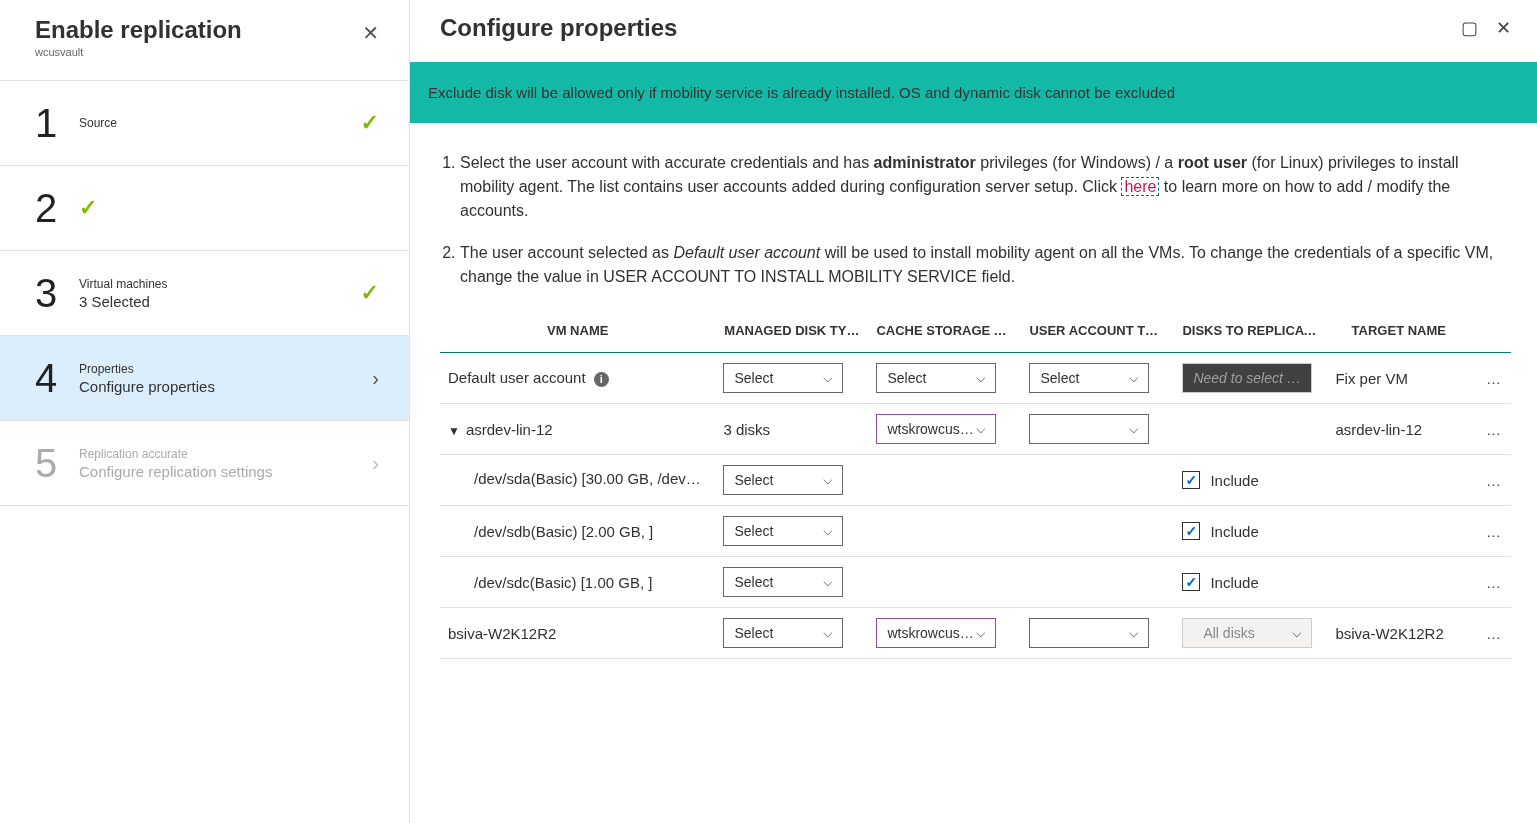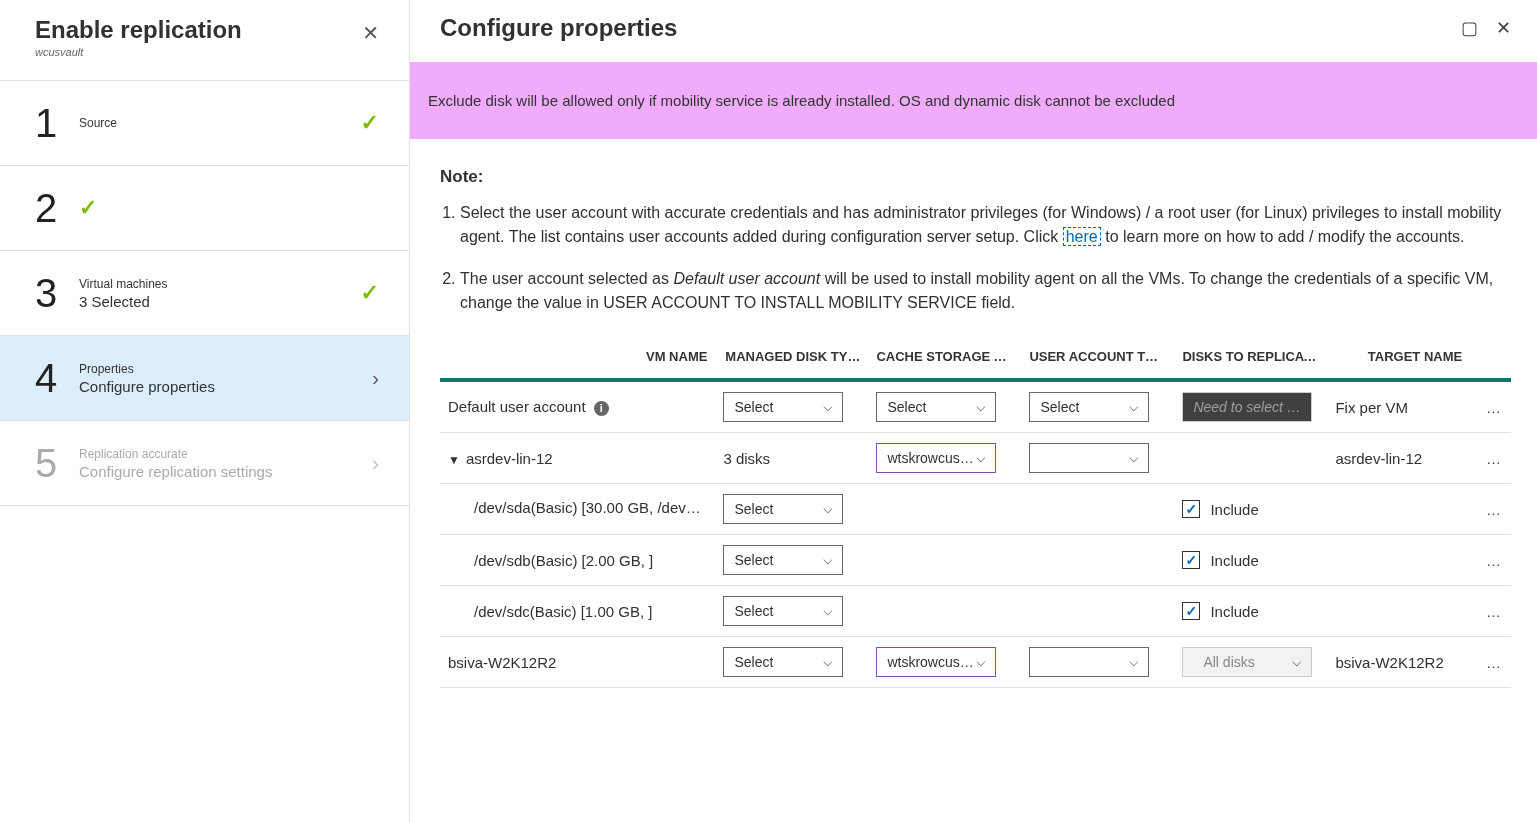--- a/index.html
+++ b/index.html
@@ -1,49 +1,49 @@
 <!DOCTYPE html>
 <html><head>
 <meta charset="utf-8">
 <style>
 * { box-sizing: border-box; margin: 0; padding: 0; }
 body { font-family: "Segoe UI", Arial, sans-serif; color: #323130; background: #fff; font-size: 14px; }
 .app { display: flex; height: 823px; width: 1537px; }
 .sidebar { width: 410px; border-right: 1px solid #e1e1e1; padding: 16px 0 0 0; }
 .sidebar-header { display: flex; align-items: flex-start; padding: 0 30px 10px 35px; position: relative; }
 .sidebar-title { font-size: 24px; font-weight: 600; }
-.sidebar-sub { font-size: 11px; color: #666; margin-top:2px;font-style:italic;}
+.sidebar-sub { font-size: 11px; color: #666; margin-top:2px;}
 .sidebar-close { position: absolute; right: 30px; top: 5px; font-size: 20px; color: #555; cursor: pointer; }
 .steps { margin-top: 12px; }
 .step { display: flex; align-items: center; padding: 22px 30px 22px 35px; border-bottom: 1px solid #e1e1e1; position: relative; }
 .step:first-child { border-top: 1px solid #e1e1e1; }
 .step-num { font-size: 40px; font-weight: 300; width: 44px; color: #222; line-height: 1; }
 .step-labels { flex: 1; }
 .step-title { font-size: 12px; color: #333; }
 .step-sub { font-size: 15px; color: #333; margin-top: 2px; }
 .step.inactive .step-num, .step.inactive .step-title, .step.inactive .step-sub { color: #aaa; }
 .step-check { color: #7fba00; font-size: 22px; font-weight: bold; }
 .step-arrow { color: #555; font-size: 20px; }
 .step.inactive .step-arrow { color: #bbb; }
 .step.active { background: #dceefc; }
 .main { flex: 1; padding: 14px 26px 0 30px; position: relative; overflow: hidden; }
 .main-header { display: flex; align-items: center; }
 .main-title { font-size: 24px; font-weight: 600; flex: 1; }
 .window-controls { display: flex; gap: 18px; }
 .window-controls span { font-size: 18px; color: #444; cursor: pointer; }
-.info-banner { background: #f0abfc; color: #333; padding: 30px 18px; margin: 20px -26px 0 -30px; font-size: 15px; }
+.info-banner { background: #14b8a6; color: #333; padding: 22px 18px; margin: 20px -26px 0 -30px; font-size: 15px; }
 .note-block { margin: 28px 0 24px 0; }
 .note-title { font-weight: 700; font-size: 17px; }
 .note-list { margin: 14px 0 0 20px; }
 .note-list li { margin-bottom: 18px; font-size: 16px; line-height: 1.5; }
-.note-list li .emph { font-weight: 400; }
+.note-list li .emph { font-weight: 700; }
 .note-list li .italic { font-style: italic; }
-.note-list li a { color: #0369a1; border: 1px dashed #0067b8; text-decoration: none; padding: 0 2px; }
+.note-list li a { color: #be185d; border: 1px dashed #0067b8; text-decoration: none; padding: 0 2px; }
 .table { width: 100%; border-collapse: collapse; margin-top: 8px; table-layout: fixed; }
-.table th { text-align: right; font-size: 13px; font-weight: 700; color: #333; padding: 10px 8px 14px 8px; border-bottom: 4px solid #0f766e; white-space: nowrap; overflow: hidden; text-overflow: ellipsis; }
+.table th { text-align: center; font-size: 13px; font-weight: 700; color: #333; padding: 10px 8px 14px 8px; border-bottom: 1px solid #0f766e; white-space: nowrap; overflow: hidden; text-overflow: ellipsis; }
 .table td { padding: 10px 8px; border-bottom: 1px solid #e1e1e1; font-size: 15px; vertical-align: middle; }
 .table td.first { padding-left: 8px; }
 .select-box { display: inline-flex; align-items: center; justify-content: space-between; border: 1px solid #666; padding: 4px 10px; width: 120px; height: 30px; font-size: 14px; cursor: pointer; background: #fff; }
 .select-box.wide { width: 130px; }
 .select-box.accent { border-color: #8a4ea8; }
 .select-box.disabled { background: #404040; color: #a09f9e; border-color: #ccc; font-style: italic; }
 .select-box.disabled2 { background: #f3f2f1; color: #888; border-color: #ccc; padding-left: 20px; }
 .chev { font-size: 12px; color: #333; }
 .info-icon { display: inline-block; width: 15px; height: 15px; border-radius: 50%; background: #666; color: #fff; font-size: 11px; text-align: center; line-height: 15px; margin-left: 4px; font-weight:700; }
 .expander { display:inline-block; transform: rotate(0deg); font-size:12px; margin-right:6px;}
@@ -110,21 +110,20 @@
       <div class="main-title">Configure properties</div>
       <div class="window-controls">
         <span>▢</span>
         <span>✕</span>
       </div>
     </div>
 
     <div class="info-banner">Exclude disk will be allowed only if mobility service is already installed. OS and dynamic disk cannot be excluded</div>
 
     <div class="note-block">
-      <div class="note-title">Note:</div>
       <ol class="note-list">
         <li>
           <span>Select the user account with accurate credentials and has </span><span class="emph">administrator</span><span> privileges (for Windows) / a </span><span class="emph">root user</span><span> (for Linux) privileges to install mobility agent. The list contains user accounts added during configuration server setup. Click </span><a href="#">here</a><span> to learn more on how to add / modify the accounts.</span>
         </li>
         <li>
           <span>The user account selected as </span><span class="italic">Default user account</span><span> will be used to install mobility agent on all the VMs. To change the credentials of a specific VM, change the value in USER ACCOUNT TO INSTALL MOBILITY SERVICE field.</span>
         </li>
       </ol>
     </div>
 

